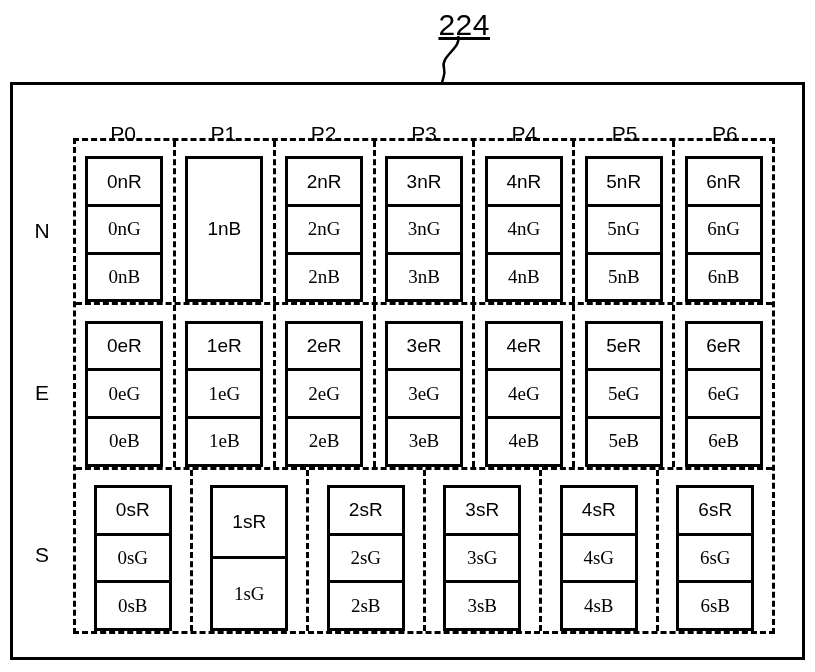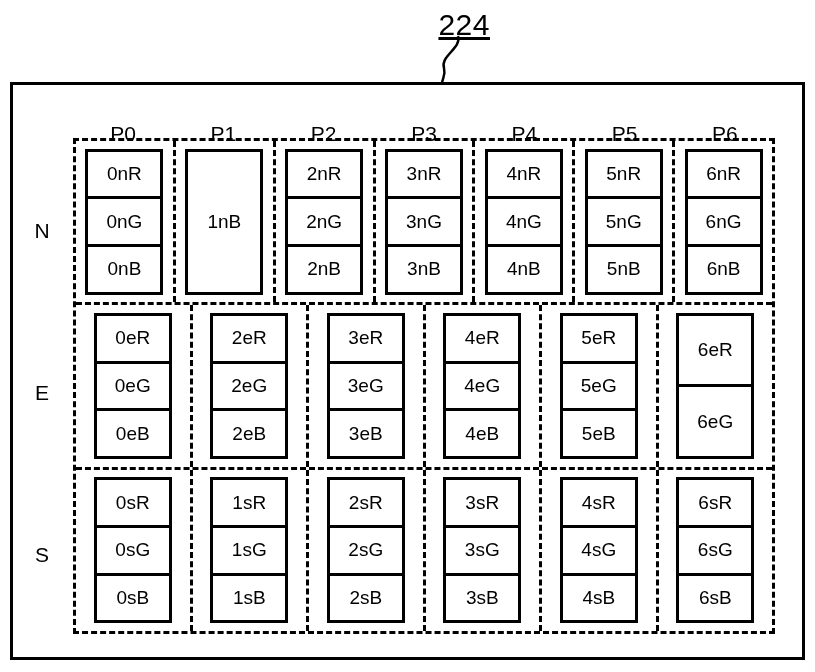--- a/index.html
+++ b/index.html
@@ -92,21 +92,21 @@
     display: flex;
     box-sizing: border-box;
   }
   .grid-row + .grid-row {
     border-top: 3px dashed #000000;
   }
   .grid-col-group {
     flex: 1 1 0;
     box-sizing: border-box;
     display: flex;
-    align-items: center;
+    align-items: flex-end;
     justify-content: center;
   }
   .grid-col-group + .grid-col-group {
     border-left: 3px dashed #000000;
   }
 
   
   .subpixel-stack {
     width: 78px;
     height: 146px;
@@ -119,20 +119,21 @@
   .subpixel-cell {
     flex: 1 1 0;
     display: flex;
     align-items: center;
     justify-content: center;
     font-size: 19px;
     box-sizing: border-box;
   }
   .subpixel-cell + .subpixel-cell {
     border-top: 3px solid #000000;
+    font-family: Liberation Serif, serif;
   }
 </style>
 </head>
 <body>
 
 <div id="figure-label">224</div>
 
 <svg id="leader-line" viewBox="0 0 60 50" preserveAspectRatio="none">
   <path d="M 38 2 C 42 14, 20 22, 24 34 C 26 42, 22 44, 22 50" fill="none" stroke="#000000" stroke-width="2.5"></path>
 </svg>
@@ -206,20 +207,27 @@
     <div class="grid-row">
       <div class="grid-col-group">
         <div class="subpixel-stack">
           <div class="subpixel-cell">0eR</div>
           <div class="subpixel-cell">0eG</div>
           <div class="subpixel-cell">0eB</div>
         </div>
       </div>
       <div class="grid-col-group">
         <div class="subpixel-stack">
+          <div class="subpixel-cell">1eR</div>
+          <div class="subpixel-cell">1eG</div>
+          <div class="subpixel-cell">1eB</div>
+        </div>
+      </div>
+      <div class="grid-col-group">
+        <div class="subpixel-stack">
           <div class="subpixel-cell">2eR</div>
           <div class="subpixel-cell">2eG</div>
           <div class="subpixel-cell">2eB</div>
         </div>
       </div>
       <div class="grid-col-group">
         <div class="subpixel-stack">
           <div class="subpixel-cell">3eR</div>
           <div class="subpixel-cell">3eG</div>
           <div class="subpixel-cell">3eB</div>
@@ -236,36 +244,36 @@
         <div class="subpixel-stack">
           <div class="subpixel-cell">5eR</div>
           <div class="subpixel-cell">5eG</div>
           <div class="subpixel-cell">5eB</div>
         </div>
       </div>
       <div class="grid-col-group">
         <div class="subpixel-stack">
           <div class="subpixel-cell">6eR</div>
           <div class="subpixel-cell">6eG</div>
+          <div class="subpixel-cell">6eB</div>
         </div>
       </div>
     </div>
     <div class="grid-row">
       <div class="grid-col-group">
         <div class="subpixel-stack">
           <div class="subpixel-cell">0sR</div>
           <div class="subpixel-cell">0sG</div>
           <div class="subpixel-cell">0sB</div>
         </div>
       </div>
       <div class="grid-col-group">
         <div class="subpixel-stack">
           <div class="subpixel-cell">1sR</div>
           <div class="subpixel-cell">1sG</div>
-          <div class="subpixel-cell">1sB</div>
         </div>
       </div>
       <div class="grid-col-group">
         <div class="subpixel-stack">
           <div class="subpixel-cell">2sR</div>
           <div class="subpixel-cell">2sG</div>
           <div class="subpixel-cell">2sB</div>
         </div>
       </div>
       <div class="grid-col-group">

